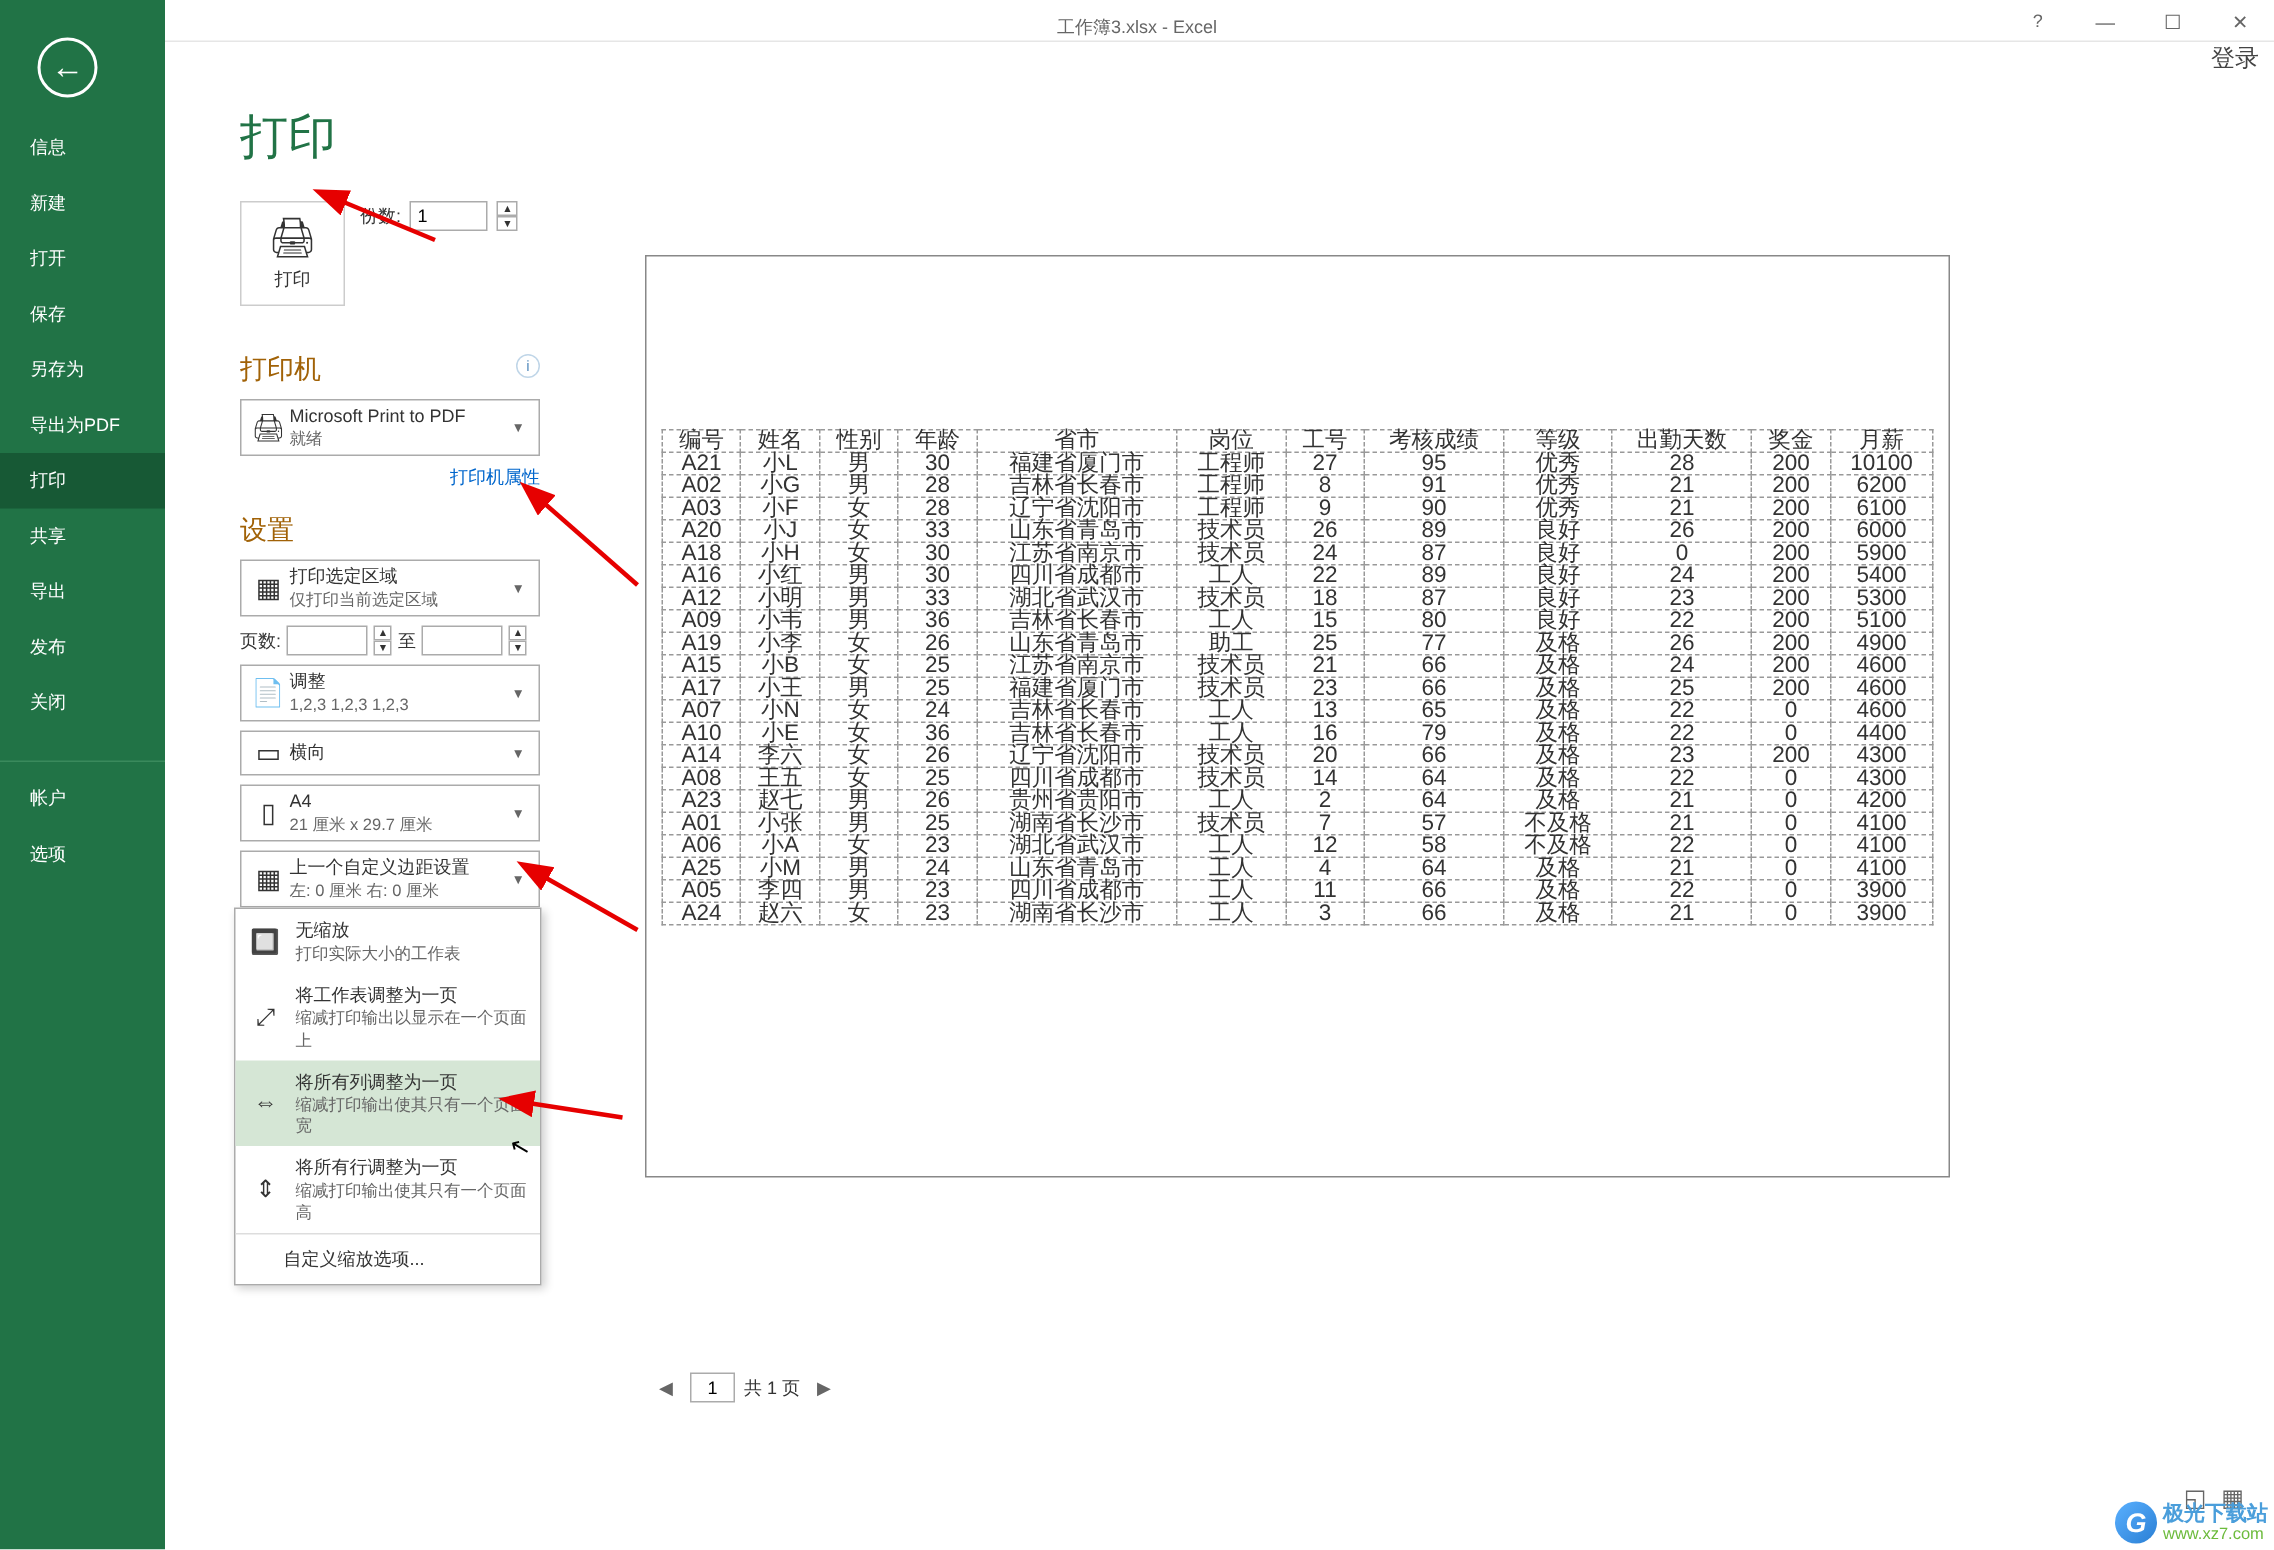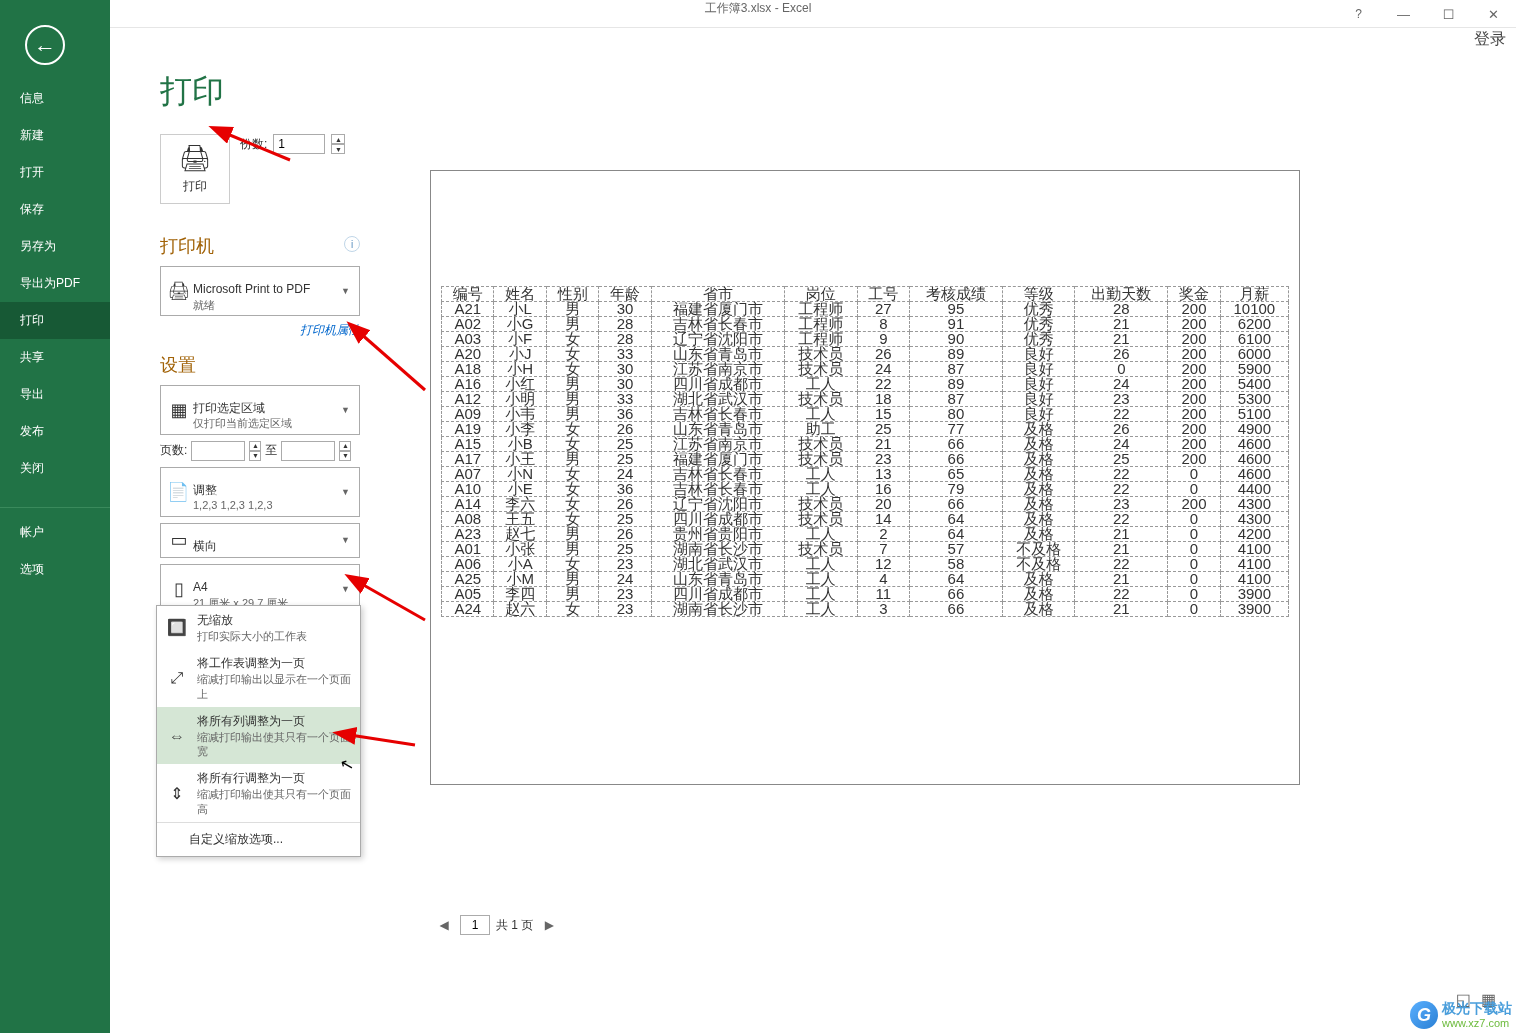--- a/index.html
+++ b/index.html
@@ -1,19 +1,19 @@
 <!DOCTYPE html>
 <html><head>
 <meta charset="utf-8">
 <style>
 * { box-sizing: border-box; margin: 0; padding: 0; }
 body { font-family: "Microsoft YaHei", "Segoe UI", sans-serif; font-size: 12px; background: #fff; color: #333; width: 1516px; height: 1033px; overflow: hidden; position: relative; }
 
 
-.titlebar { height: 28px; background: #fff; display: flex; align-items: flex-start; justify-content: center; position: relative; border-bottom: 1px solid #e6e6e6; }
+.titlebar { height: 28px; background: #fff; display: flex; align-items: flex-end; justify-content: center; position: relative; border-bottom: 1px solid #e6e6e6; }
 .titlebar .title { color: #666; font-size: 12px; }
 .titlebar .win-controls { position: absolute; right: 0; top: 0; display: flex; }
 .titlebar .win-controls .btn { width: 45px; height: 28px; display: flex; align-items: center; justify-content: center; color: #666; font-size: 13px; }
 .titlebar .help { position: absolute; right: 135px; top: 0; width: 45px; height: 28px; display: flex; align-items: center; justify-content: center; color: #666; }
 .login-row { height: 22px; display: flex; justify-content: flex-end; padding-right: 10px; align-items: center; color: #444; font-size: 16px; }
 
 
 .back-circle { position: absolute; left: 25px; top: 25px; width: 40px; height: 40px; border: 2px solid #fff; border-radius: 50%; display: flex; align-items: center; justify-content: center; color: #fff; font-size: 22px; z-index: 10; }
 
 
@@ -35,26 +35,26 @@
 .copies input { width: 52px; height: 20px; border: 1px solid #ababab; padding: 0 4px; font-size: 12px; }
 .copies .spinner { display: flex; flex-direction: column; }
 .copies .spinner .sp { width: 14px; height: 10px; border: 1px solid #ababab; font-size: 7px; display: flex; align-items: center; justify-content: center; background: #fff; line-height: 1; }
 
 .section-title { font-size: 18px; color: #a16207; margin-bottom: 8px; font-weight: 400; }
 
 .dropdown { width: 200px; border: 1px solid #ababab; background: #fff; display: flex; align-items: center; min-height: 38px; padding: 3px 6px; position: relative; margin-bottom: 6px; }
 .dropdown.small { min-height: 28px; }
 .dropdown .dd-icon { width: 24px; display: flex; align-items: center; justify-content: center; font-size: 18px; flex-shrink: 0; }
 .dropdown .dd-text { flex: 1; display: flex; flex-direction: column; justify-content: center; line-height: 1.3; padding-left: 2px; overflow: hidden; }
-.dropdown .dd-text .main-t { font-size: 12px; white-space: nowrap; overflow: hidden; text-overflow: ellipsis; margin-top: 12px; }
+.dropdown .dd-text .main-t { font-size: 12px; white-space: nowrap; overflow: hidden; text-overflow: ellipsis; }
 .dropdown .dd-text .sub-t { font-size: 11px; color: #666; white-space: nowrap; overflow: hidden; text-overflow: ellipsis; }
 .dropdown .dd-arrow { width: 12px; color: #666; font-size: 9px; }
 .dropdown.highlight { background: #d5e6d5; border-color: #5ca85c; }
 
-.printer-props { text-align: right; width: 200px; font-size: 12px; color: #0066cc; margin-bottom: 14px; font-style: italic; }
+.printer-props { text-align: right; width: 200px; font-size: 12px; color: #0066cc; margin-bottom: 14px; }
 
 .page-range { display: flex; align-items: center; gap: 4px; width: 200px; margin-bottom: 6px; font-size: 12px; }
 .page-range input { width: 54px; height: 20px; border: 1px solid #ababab; font-size: 12px; padding: 0 2px; }
 .page-range .spin-wrap { display: inline-flex; flex-direction: column; }
 .page-range .spin-wrap .sp { width: 12px; height: 10px; border: 1px solid #ababab; background: #fff; font-size: 7px; display: flex; align-items: center; justify-content: center; line-height: 1; }
 
 .info-i { position: absolute; right: 0; top: 2px; width: 16px; height: 16px; border: 1px solid #c0d6e8; border-radius: 50%; color: #5a8fbf; font-size: 10px; display: flex; align-items: center; justify-content: center; }
 .printer-head { position: relative; width: 200px; }
 
 

